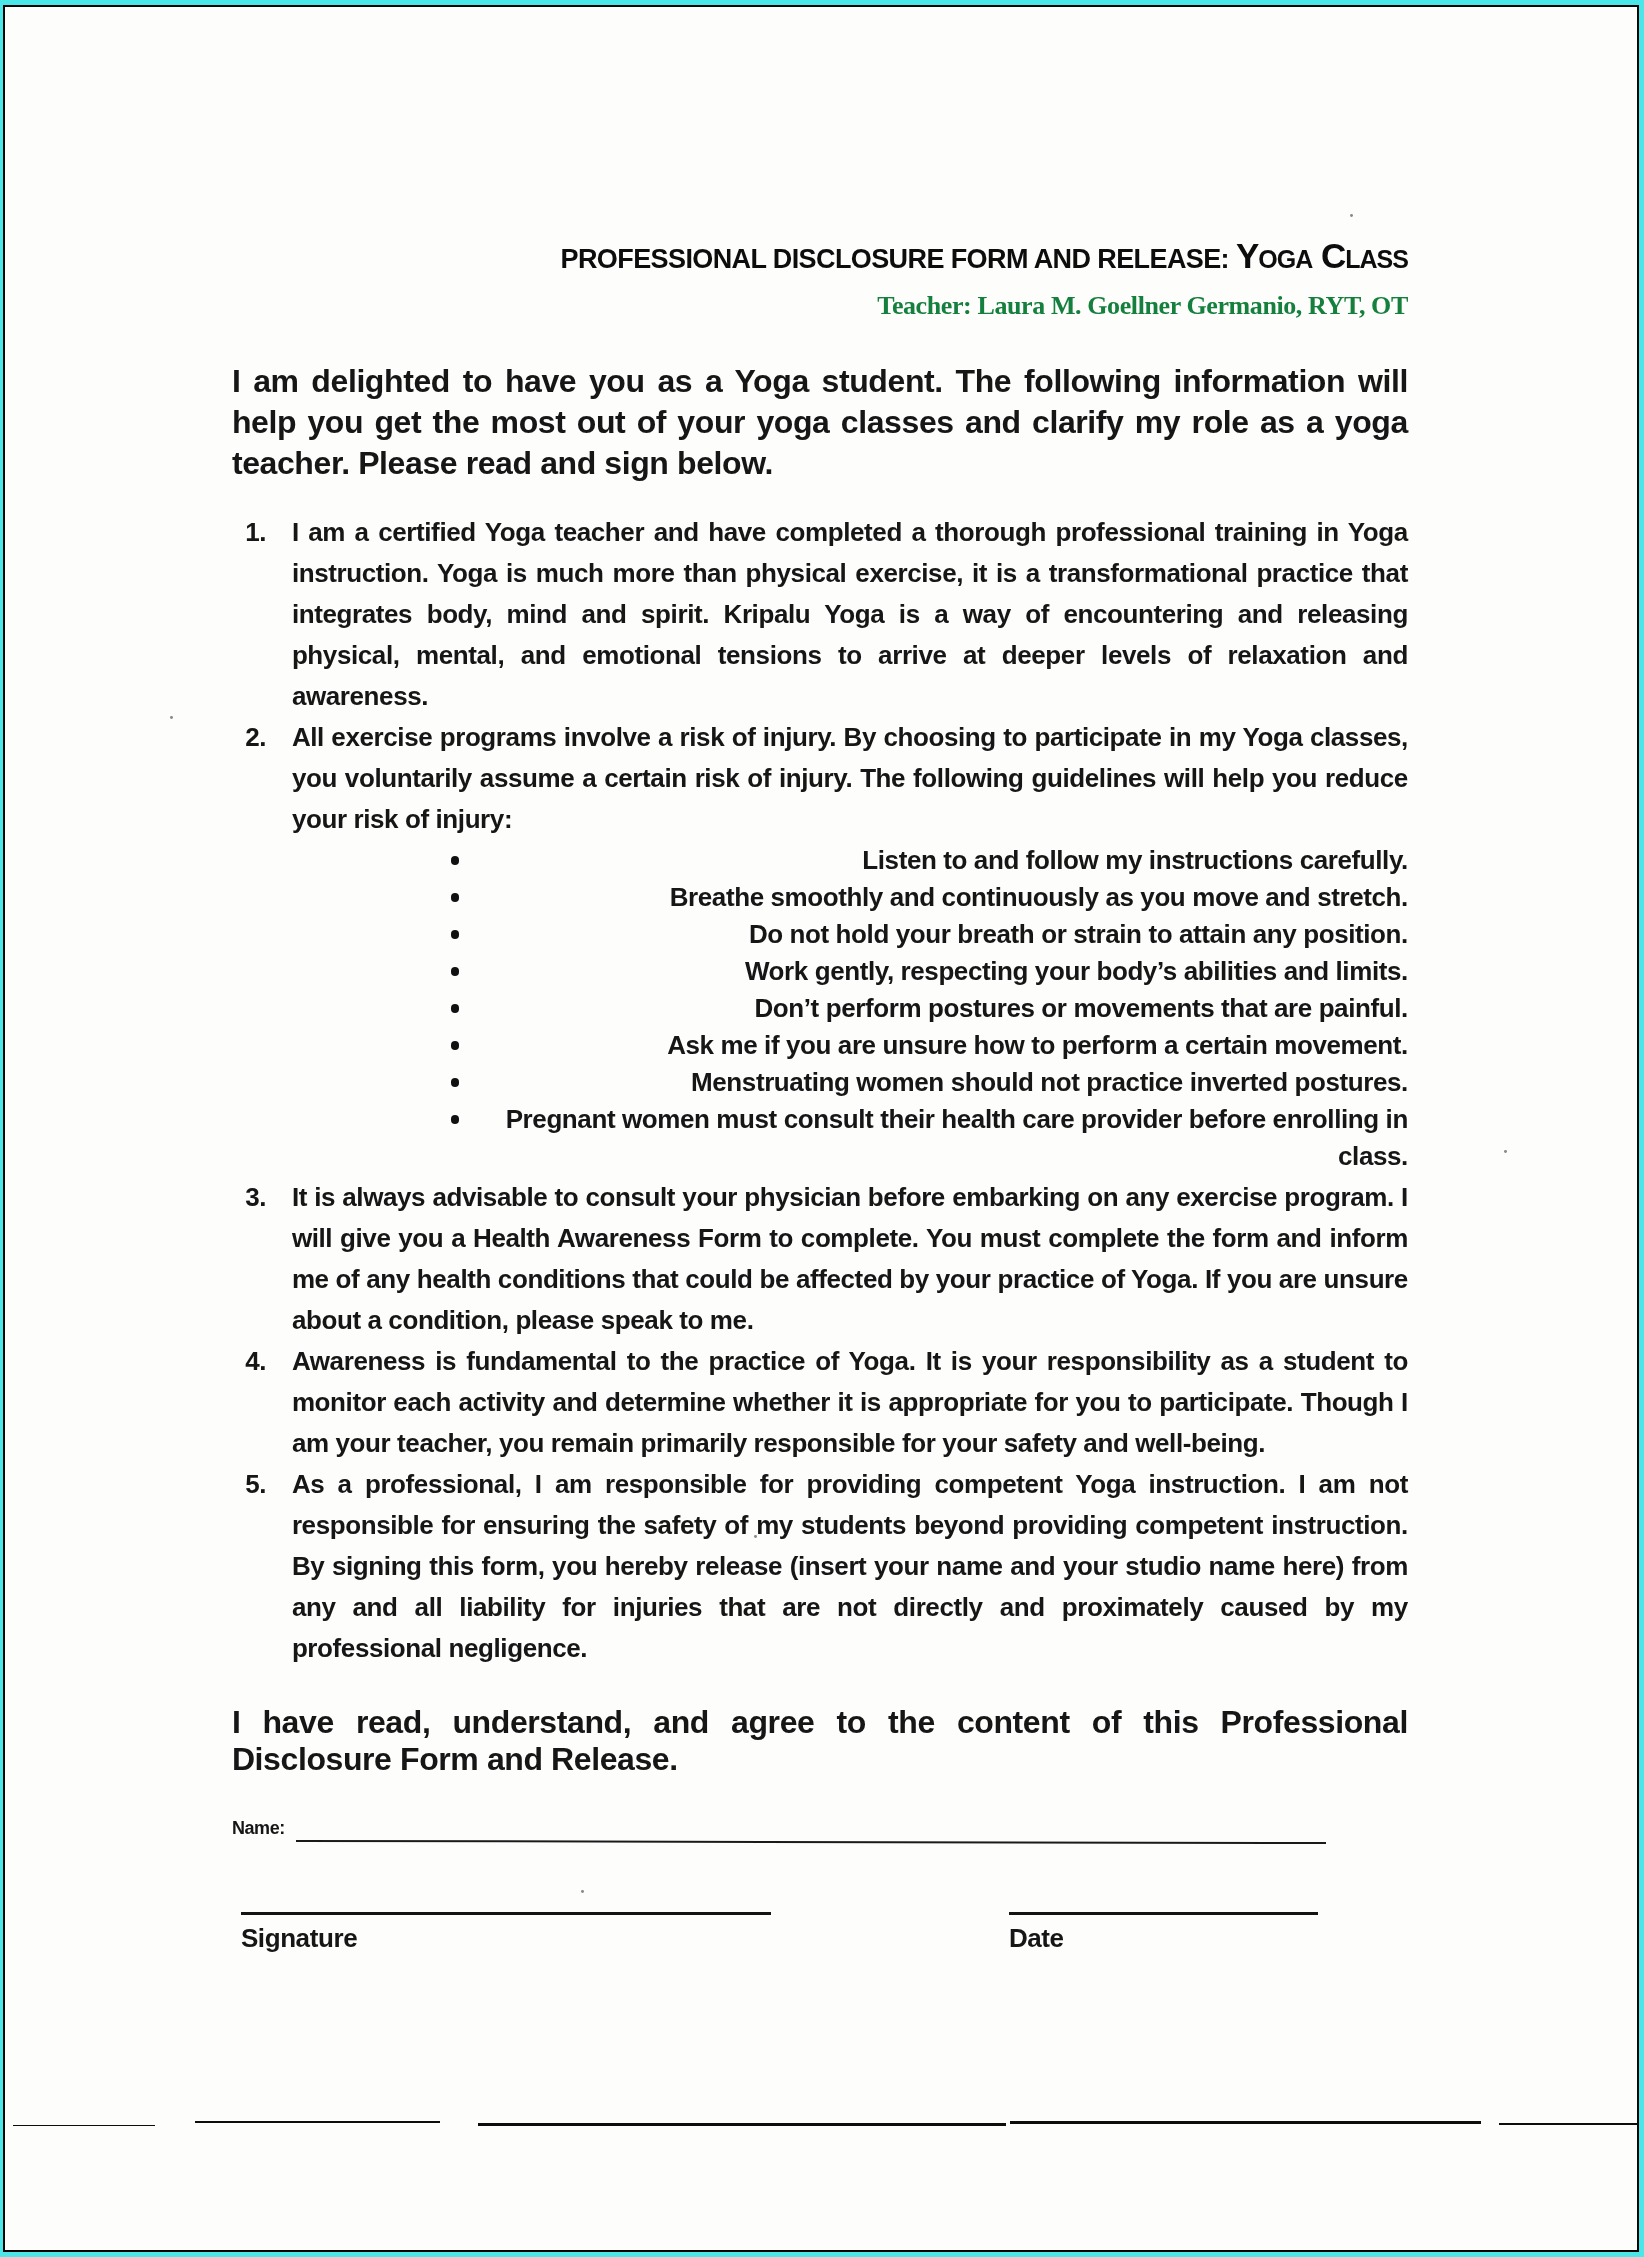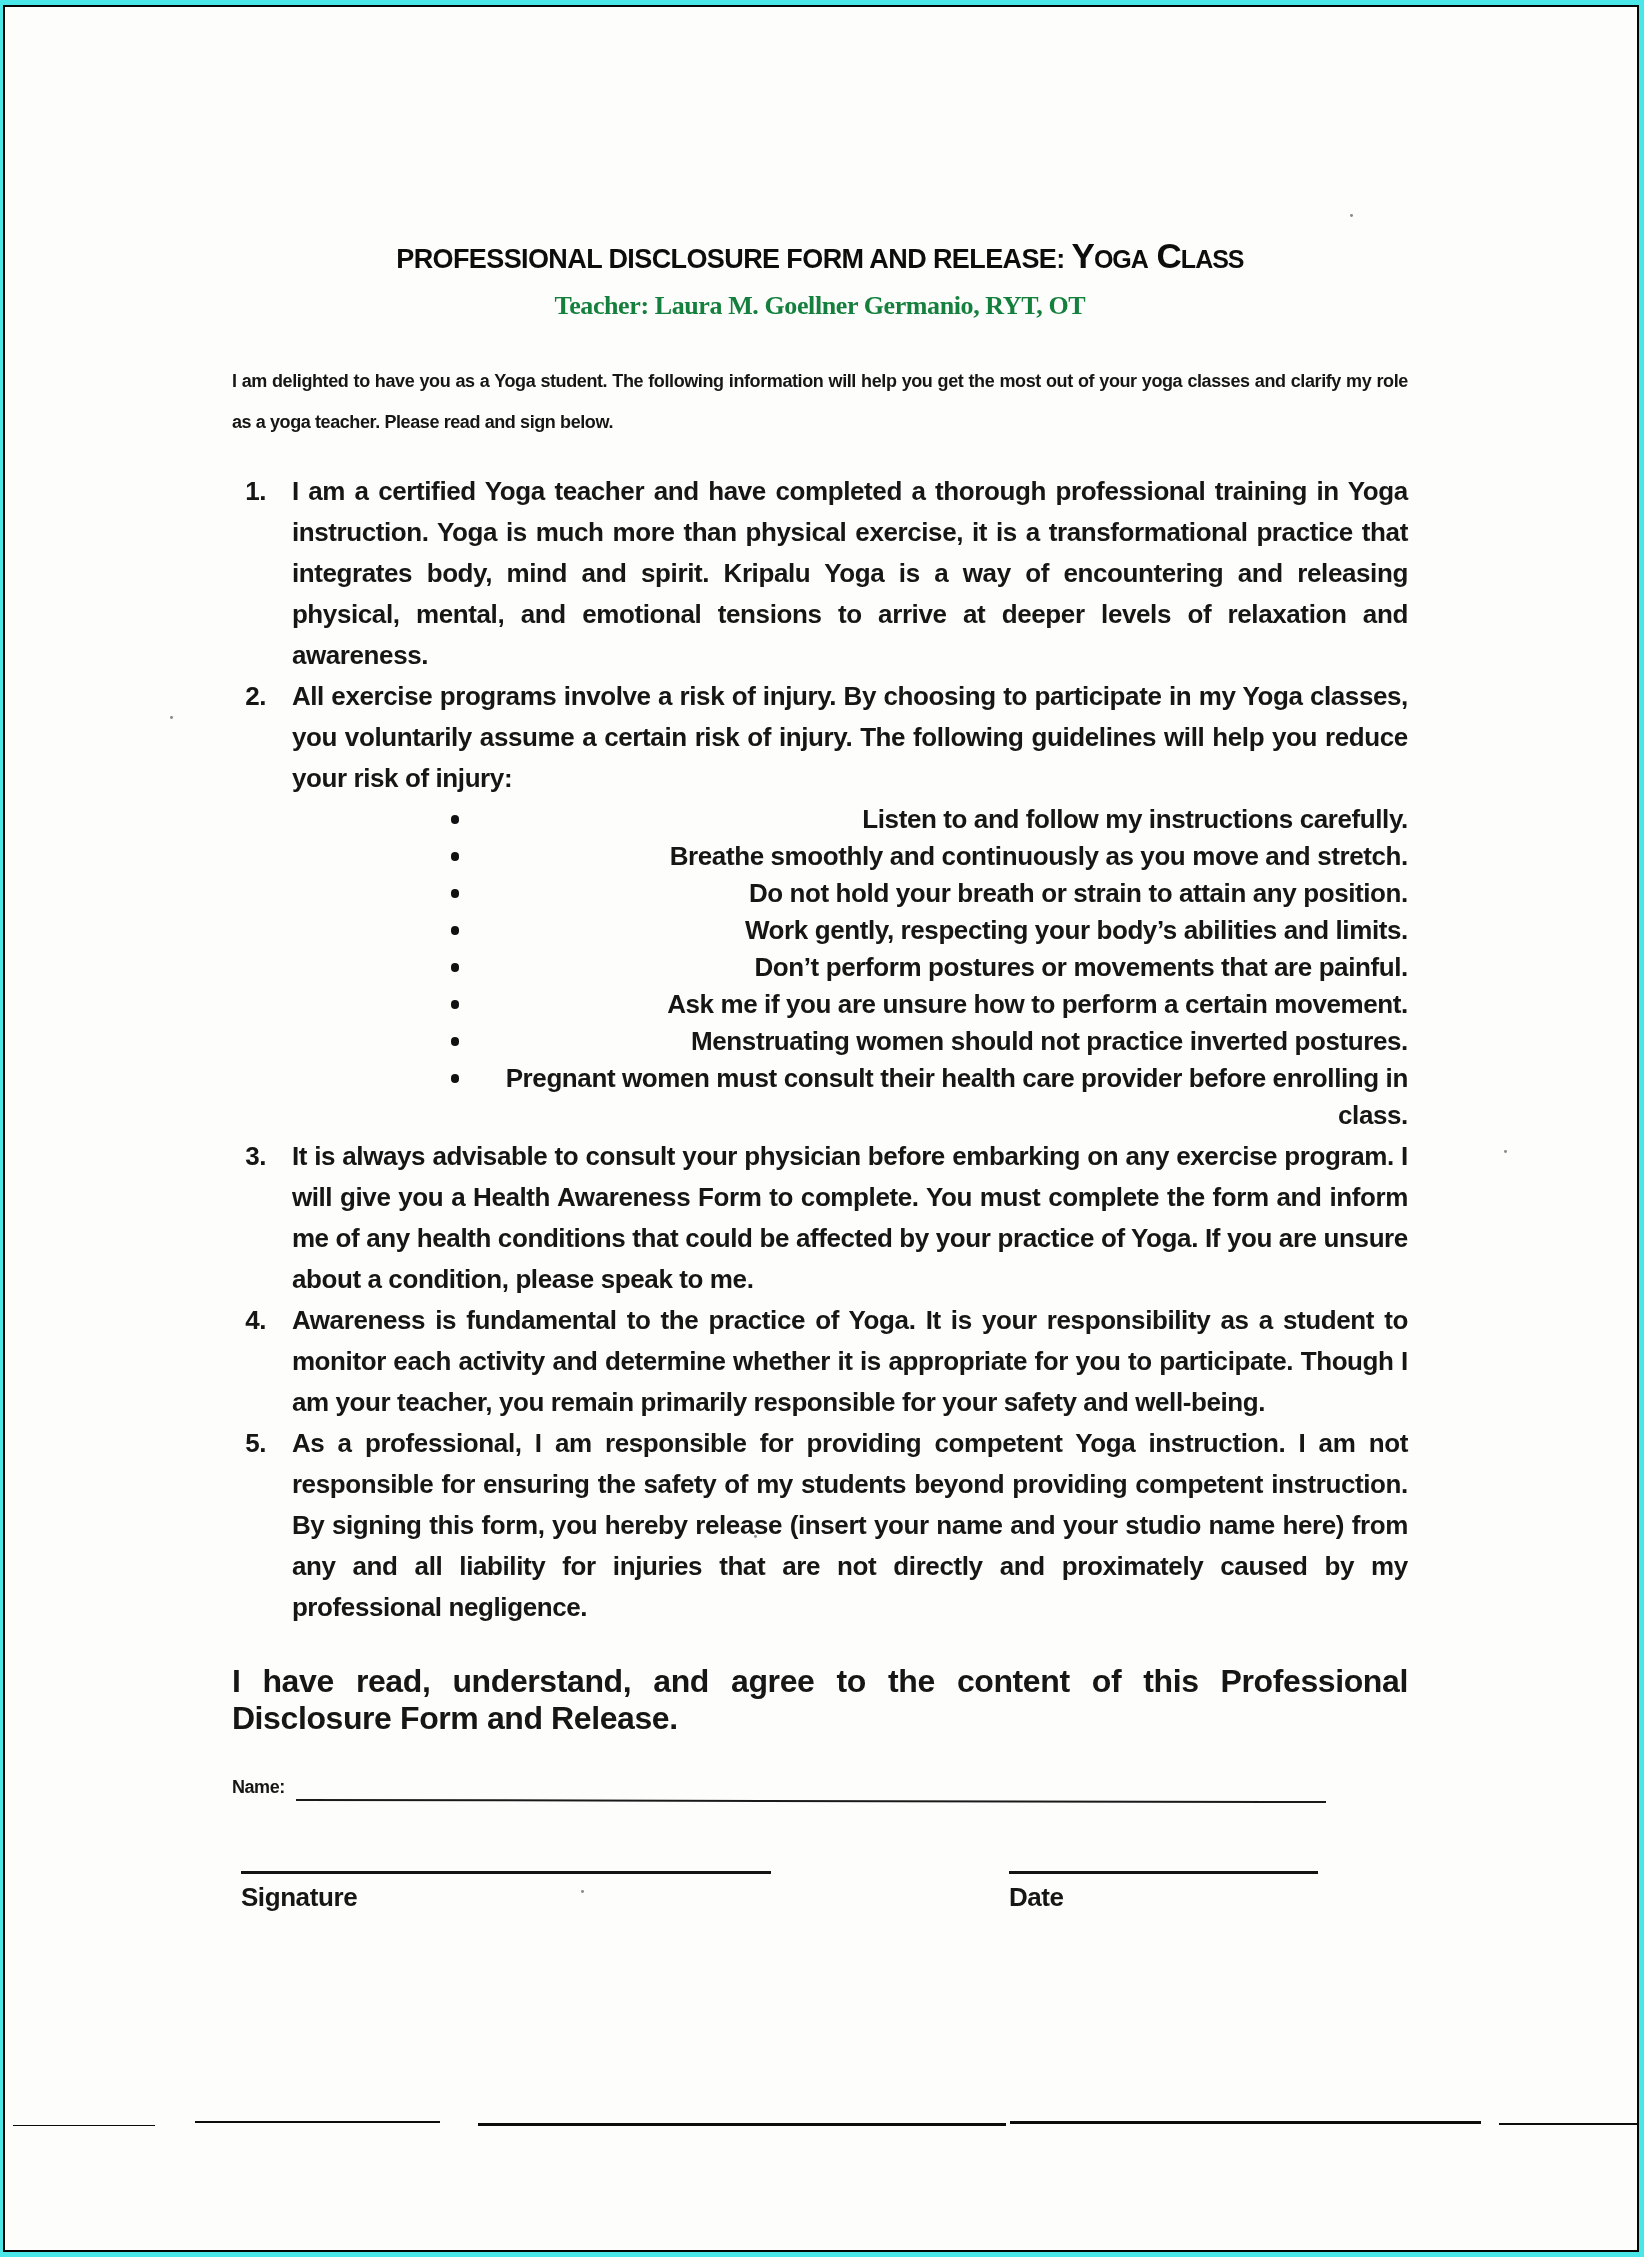--- a/index.html
+++ b/index.html
@@ -19,42 +19,42 @@
   .content {
     position: absolute;
     left: 227px; top: 0;
     width: 1176px;
     color: #161616;
     font-weight: 700;
     letter-spacing: -0.4px;
   }
   .title-block {
     margin-top: 229px;
-    text-align: center;
+    text-align: right;
   }
   .doc-title {
     font-size: 27px;
     letter-spacing: -0.6px;
     color: #0d0d0d;
     white-space: nowrap;
   }
   .doc-title .title-class {
     font-size: 35px;
     font-variant: small-caps;
     letter-spacing: -1px;
   }
   .doc-subtitle {
     margin-top: 15.4px;
     font-size: 26px;
     color: #15803d;
     font-family: Liberation Serif, serif;
   }
   .intro {
     margin-top: 40px;
-    font-size: 18px;
+    font-size: 32px;
     line-height: 41px;
     text-align: justify;
   }
   ol.terms {
     margin-top: 28px;
     list-style: none;
   }
   ol.terms > li {
     position: relative;
     padding-left: 60px;

